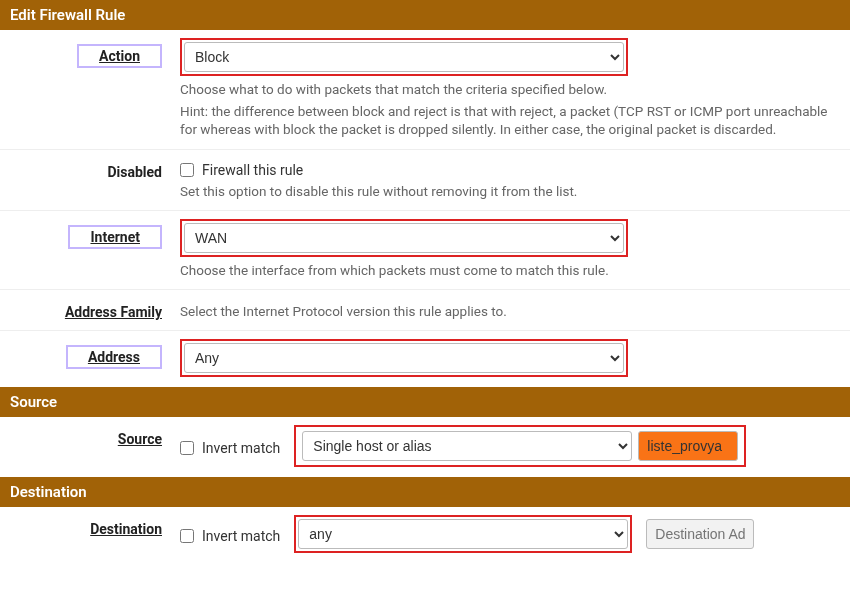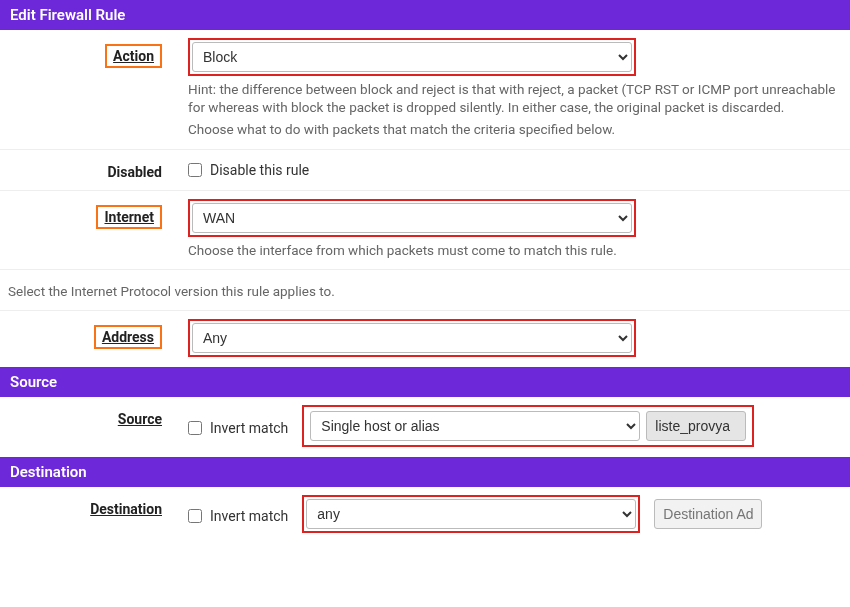--- a/index.html
+++ b/index.html
@@ -4,21 +4,21 @@
 <style>
   * { box-sizing: border-box; margin: 0; padding: 0; }
   body {
     font-family: -apple-system, "Segoe UI", Roboto, Arial, sans-serif;
     font-size: 14px;
     color: #333;
     background: #fff;
     width: 850px;
   }
   .panel-header {
-    background: #6d28d9;
+    background: #a16207;
     color: #fff;
     font-weight: 600;
     padding: 6px 10px;
     font-size: 15px;
   }
   .form-row {
     display: flex;
     padding: 8px 0 10px 0;
     border-bottom: 1px solid #eee;
   }
@@ -30,21 +30,20 @@
     padding-top: 6px;
     font-weight: 700;
     color: #222;
   }
   .label-col .underlined {
     text-decoration: underline;
   }
   .field-col {
     flex: 1;
     padding-right: 8px;
-    margin-left: 8px;
   }
   .help {
     color: #666;
     font-size: 13.5px;
     margin-top: 4px;
     line-height: 1.35;
   }
   select {
     width: 440px;
     height: 30px;
@@ -56,40 +55,40 @@
     color: #333;
   }
   select.wide { width: 330px; }
   input[type=text] {
     height: 30px;
     border: 1px solid #bbb;
     border-radius: 3px;
     padding: 2px 8px;
     font-size: 14px;
     color: #333;
-    background: #e5e5e5;
+    background: #f97316;
   }
   input[type=text].alias { width: 100px; }
   input[type=text].dest {
     width: 108px;
     color: #888;
     background: #f2f2f2;
   }
   .checkbox-line {
     display: flex;
     align-items: center;
     gap: 8px;
     padding-top: 4px;
   }
   .checkbox-line input[type=checkbox] {
     width: 14px; height: 14px;
   }
   .redbox {
-    border: 2px solid #f97316;
-    padding: 2px 6px;
+    border: 2px solid #c4b5fd;
+    padding: 2px 20px;
     display: inline-block;
   }
   .redbox-select {
     border: 2px solid #d22;
     padding: 2px;
     display: inline-block;
   }
   .src-line {
     display: flex;
     align-items: center;
@@ -116,50 +115,54 @@
 <div class="form-row">
   <div class="label-col">
     <span class="redbox"><span class="underlined">Action</span></span>
   </div>
   <div class="field-col">
     <span class="redbox-select">
       <select>
         <option>Block</option>
       </select>
     </span>
+    <div class="help">Choose what to do with packets that match the criteria specified below.</div>
     <div class="help">Hint: the difference between block and reject is that with reject, a packet (TCP RST or ICMP port unreachable for whereas with block the packet is dropped silently. In either case, the original packet is discarded.</div>
-    <div class="help">Choose what to do with packets that match the criteria specified below.</div>
   </div>
 </div>
 
 <div class="form-row">
   <div class="label-col">Disabled</div>
   <div class="field-col">
     <div class="checkbox-line">
       <input type="checkbox" style="">
-      <span>Disable this rule</span>
+      <span>Firewall this rule</span>
     </div>
+    <div class="help">Set this option to disable this rule without removing it from the list.</div>
   </div>
 </div>
 
 <div class="form-row">
   <div class="label-col">
     <span class="redbox"><span class="underlined">Internet</span></span>
   </div>
   <div class="field-col">
     <span class="redbox-select">
       <select>
         <option>WAN</option>
       </select>
     </span>
     <div class="help">Choose the interface from which packets must come to match this rule.</div>
   </div>
 </div>
 
 <div class="form-row">
+  <div class="label-col">
+    <span class="underlined">Address Family</span>
+  </div>
   <div class="field-col">
     <div class="help">Select the Internet Protocol version this rule applies to.</div>
   </div>
 </div>
 
 <div class="form-row noborder">
   <div class="label-col">
     <span class="redbox"><span class="underlined">Address</span></span>
   </div>
   <div class="field-col">

